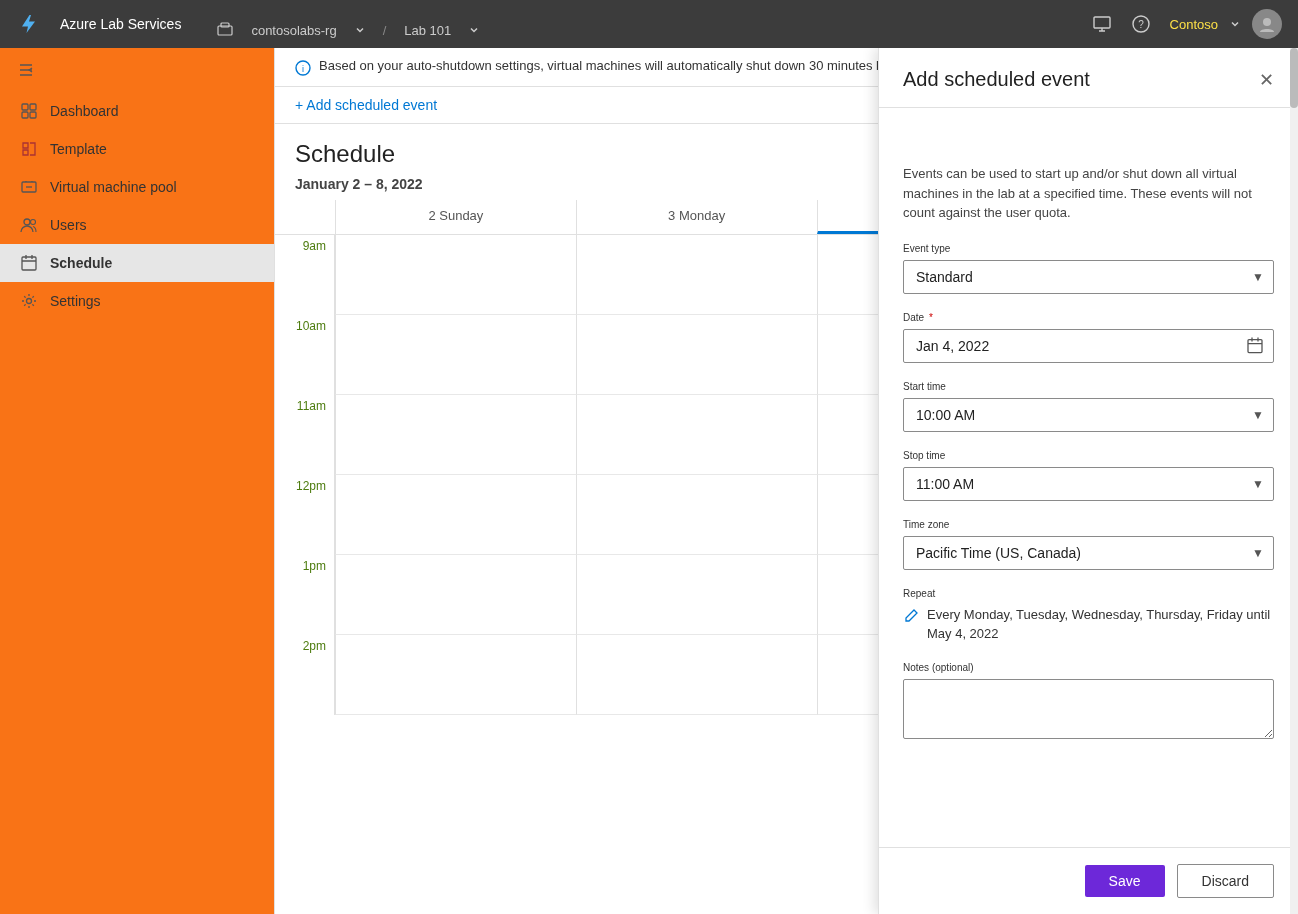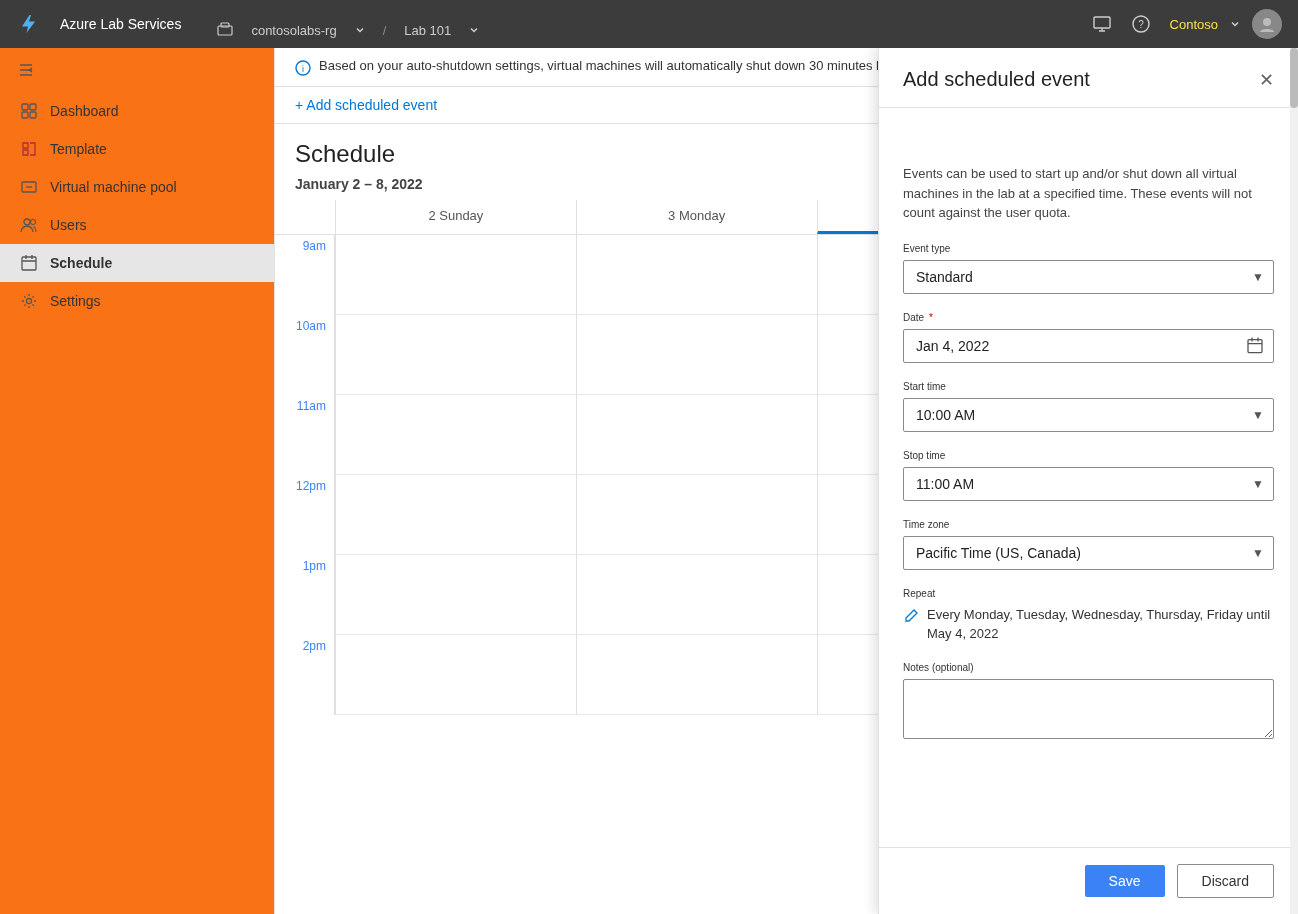--- a/index.html
+++ b/index.html
@@ -53,21 +53,21 @@
     .schedule-title { font-size: 24px; font-weight: 300; color: #222; }
     .schedule-range { font-size: 14px; font-weight: 600; color: #444; margin-top: 8px; }
 
     
     .calendar-container { flex: 1; overflow: hidden; }
     .calendar-days-header { display: grid; grid-template-columns: 60px repeat(4, 1fr); border-bottom: 1px solid #e0e0e0; }
     .day-header { padding: 8px 4px; text-align: center; font-size: 13px; color: #555; border-left: 1px solid #e0e0e0; }
     .day-header.today { color: #0078d4; border-bottom: 3px solid #0078d4; }
     .day-header-spacer { border-left: none; }
     .calendar-grid { display: grid; grid-template-columns: 60px repeat(4, 1fr); }
-    .time-label { padding: 4px 8px; font-size: 12px; color: #3b82f6; text-align: right; border-right: 1px solid #e0e0e0; height: 80px; display: flex; align-items: flex-start; justify-content: flex-end; }
+    .time-label { padding: 4px 8px; font-size: 12px; color: #4d7c0f; text-align: right; border-right: 1px solid #e0e0e0; height: 80px; display: flex; align-items: flex-start; justify-content: flex-end; }
     .calendar-cell { border-left: 1px solid #e0e0e0; border-bottom: 1px solid #e8e8e8; height: 80px; }
 
     
     .panel-overlay { position: absolute; top: 0; right: 0; bottom: 0; width: 420px; background: #fff; border-left: 1px solid #e0e0e0; display: flex; flex-direction: column; box-shadow: -4px 0 12px rgba(0,0,0,0.12); z-index: 100; }
     .panel-header { display: flex; align-items: center; justify-content: space-between; padding: 20px 24px 16px; border-bottom: 1px solid #e0e0e0; }
     .panel-title { font-size: 20px; font-weight: 400; color: #222; }
     .panel-close { cursor: pointer; color: #666; font-size: 18px; background: none; border: none; line-height: 1; }
     .panel-scrollbar { position: absolute; top: 0; right: 0; width: 8px; height: 100%; background: #f0f0f0; }
     .panel-scrollbar-thumb { position: absolute; top: 0; right: 0; width: 8px; height: 60px; background: #bbb; border-radius: 4px; }
 
@@ -96,21 +96,21 @@
     
     .repeat-row { display: flex; align-items: flex-start; gap: 8px; }
     .repeat-edit-icon { color: #0078d4; cursor: pointer; flex-shrink: 0; margin-top: 2px; }
     .repeat-text { font-size: 13px; color: #333; line-height: 1.5; }
 
     
     .notes-textarea { width: 100%; border: 1px solid #8a8a8a; border-radius: 2px; padding: 8px 12px; font-size: 14px; resize: vertical; min-height: 60px; font-family: inherit; }
 
     
     .panel-footer { padding: 16px 24px; border-top: 1px solid #e0e0e0; display: flex; align-items: center; justify-content: flex-end; gap: 12px; }
-    .btn-save { background: #3b82f6; color: #fff; border: none; padding: 8px 24px; font-size: 14px; cursor: pointer; border-radius: 2px; margin-left: 11px; }
+    .btn-save { background: #6d28d9; color: #fff; border: none; padding: 8px 24px; font-size: 14px; cursor: pointer; border-radius: 2px; margin-left: 11px; }
     .btn-discard { background: #fff; color: #333; border: 1px solid #8a8a8a; padding: 8px 24px; font-size: 14px; cursor: pointer; border-radius: 2px; }
 
     
     svg { display: inline-block; vertical-align: middle; }
   </style>
 </head>
 <body>
 
 <div class="topbar">
 

